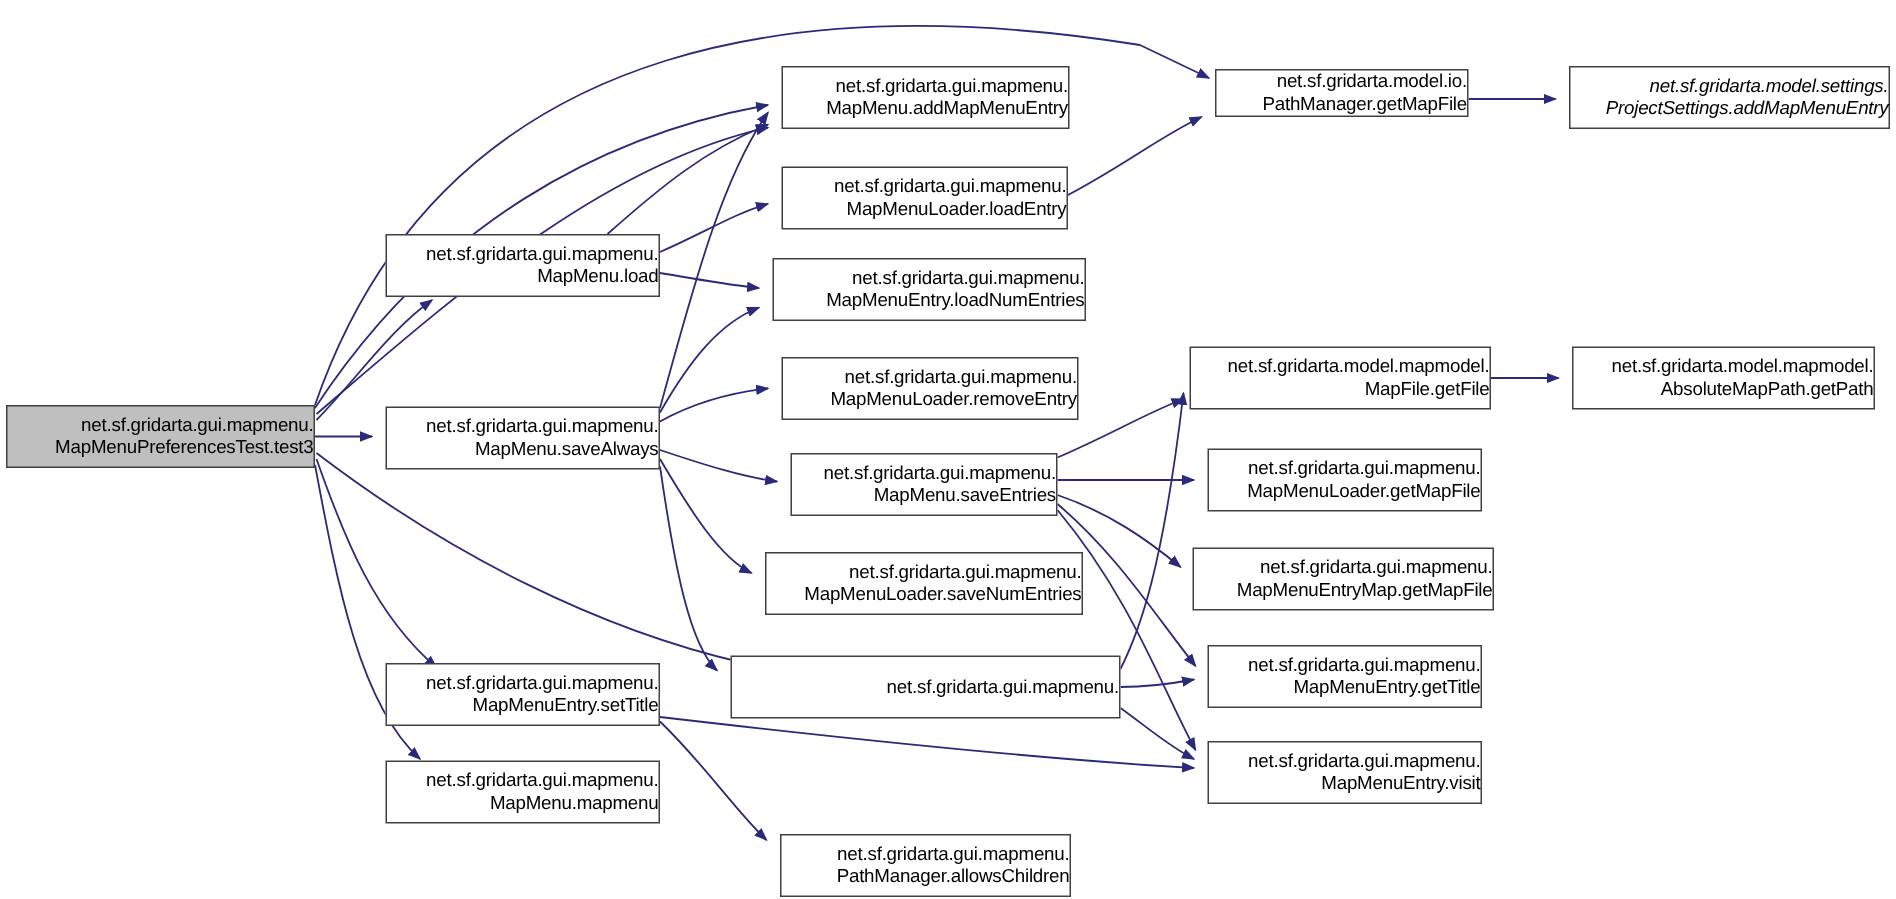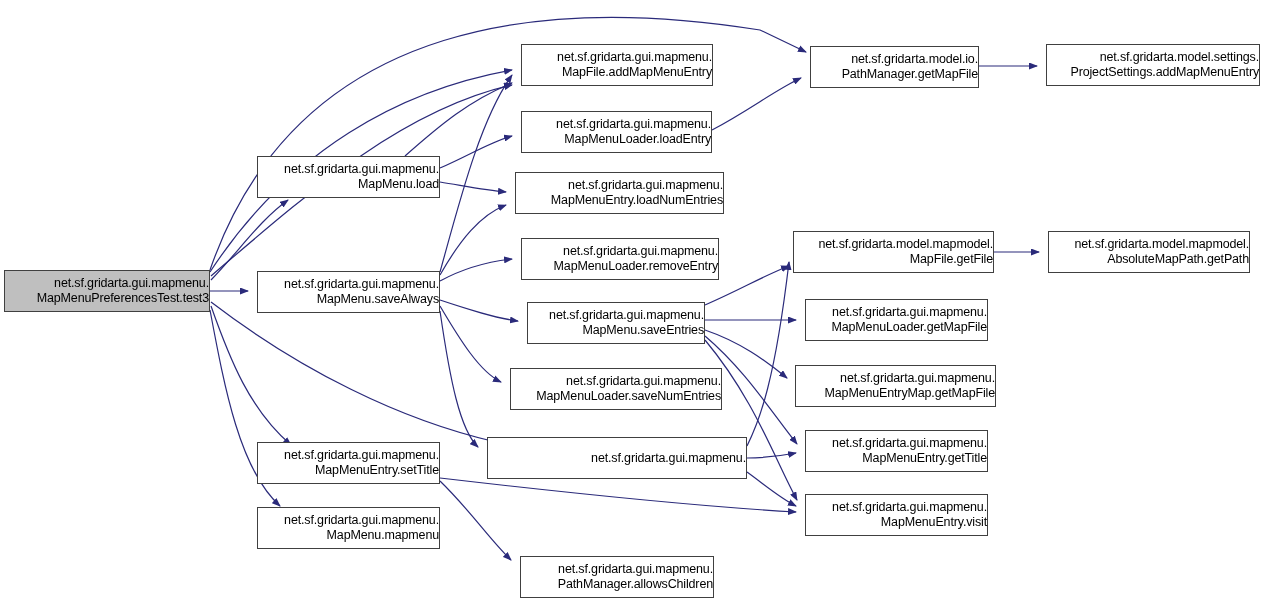--- a/index.html
+++ b/index.html
@@ -89,27 +89,27 @@
         <path d="M 440,481 C 470,510 490,540 511,560" fill="none" stroke="#2a2a7a" stroke-width="1.2" marker-end="url(#arrowhead)"></path>
       </g>
   </svg>
   <div id="nodes-group">
       <div class="node root" style="left: 4px; top: 270px; width: 206px; height: 42px;">
         <span class="l1">net.sf.gridarta.gui.mapmenu.</span>
         <span class="l2">MapMenuPreferencesTest.test3</span>
       </div>
       <div class="node" style="left: 521px; top: 44px; width: 192px; height: 42px;">
         <span class="l1">net.sf.gridarta.gui.mapmenu.</span>
-        <span class="l2">MapFile.addMapMenuEntry</span>
+        <span class="l2">MapMenu.addMapMenuEntry</span>
       </div>
-      <div class="node" style="left: 810px; top: 46px; width: 169px; height: 42px;">
+      <div class="node" style="left: 810px; top: 46px; width: 169px; height: 32px;">
         <span class="l1">net.sf.gridarta.model.io.</span>
         <span class="l2">PathManager.getMapFile</span>
       </div>
-      <div class="node" style="left: 1046px; top: 44px; width: 214px; height: 42px;">
+      <div class="node" style="left: 1046px; top: 44px; width: 214px; height: 42px; font-style: italic;">
         <span class="l1">net.sf.gridarta.model.settings.</span>
         <span class="l2">ProjectSettings.addMapMenuEntry</span>
       </div>
       <div class="node" style="left: 521px; top: 111px; width: 191px; height: 42px;">
         <span class="l1">net.sf.gridarta.gui.mapmenu.</span>
         <span class="l2">MapMenuLoader.loadEntry</span>
       </div>
       <div class="node" style="left: 257px; top: 156px; width: 183px; height: 42px;">
         <span class="l1">net.sf.gridarta.gui.mapmenu.</span>
         <span class="l2">MapMenu.load</span>

